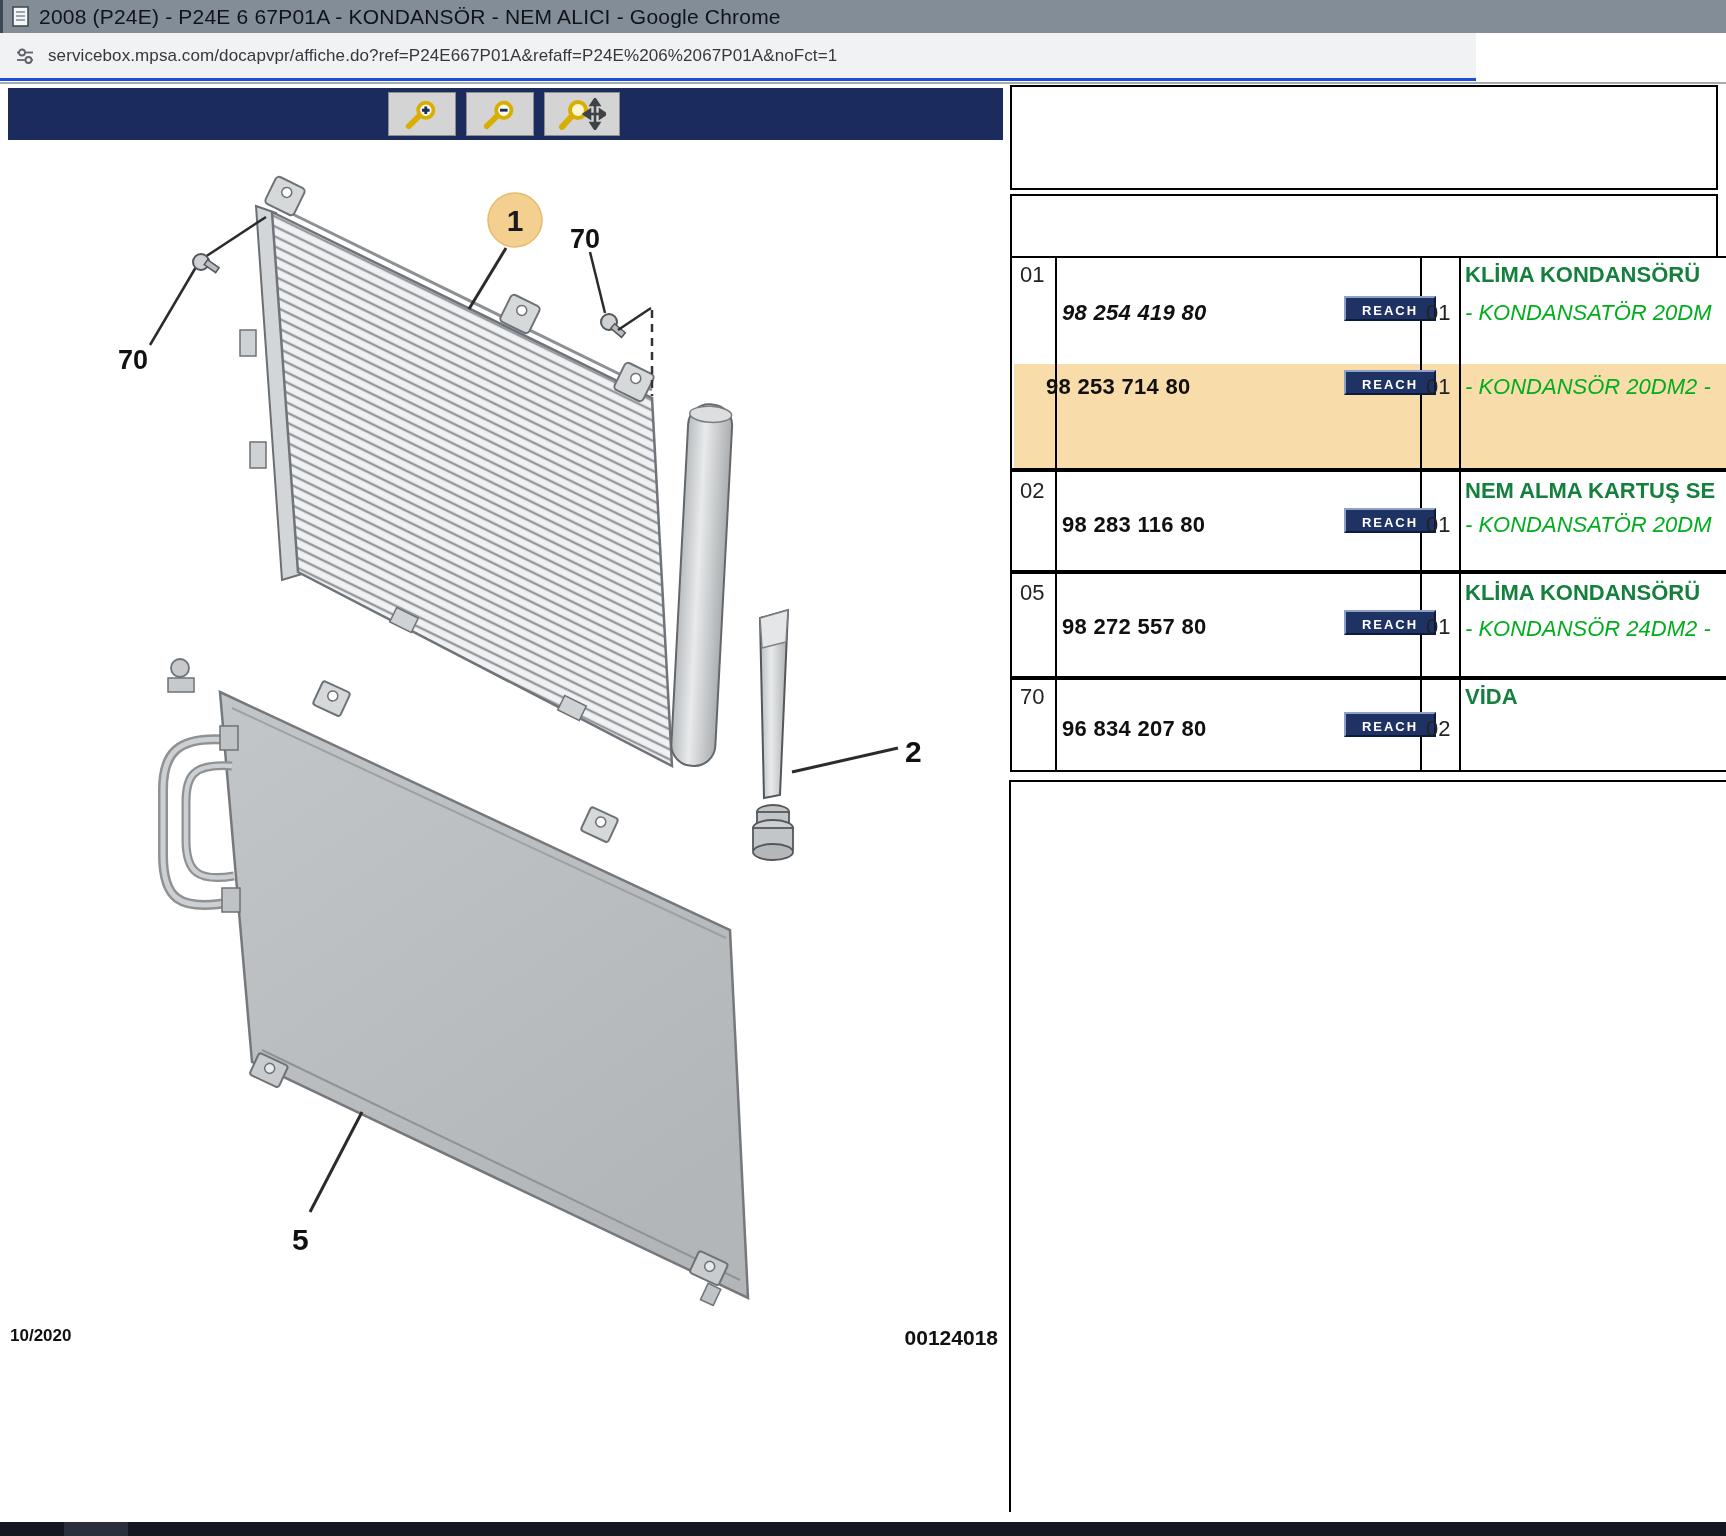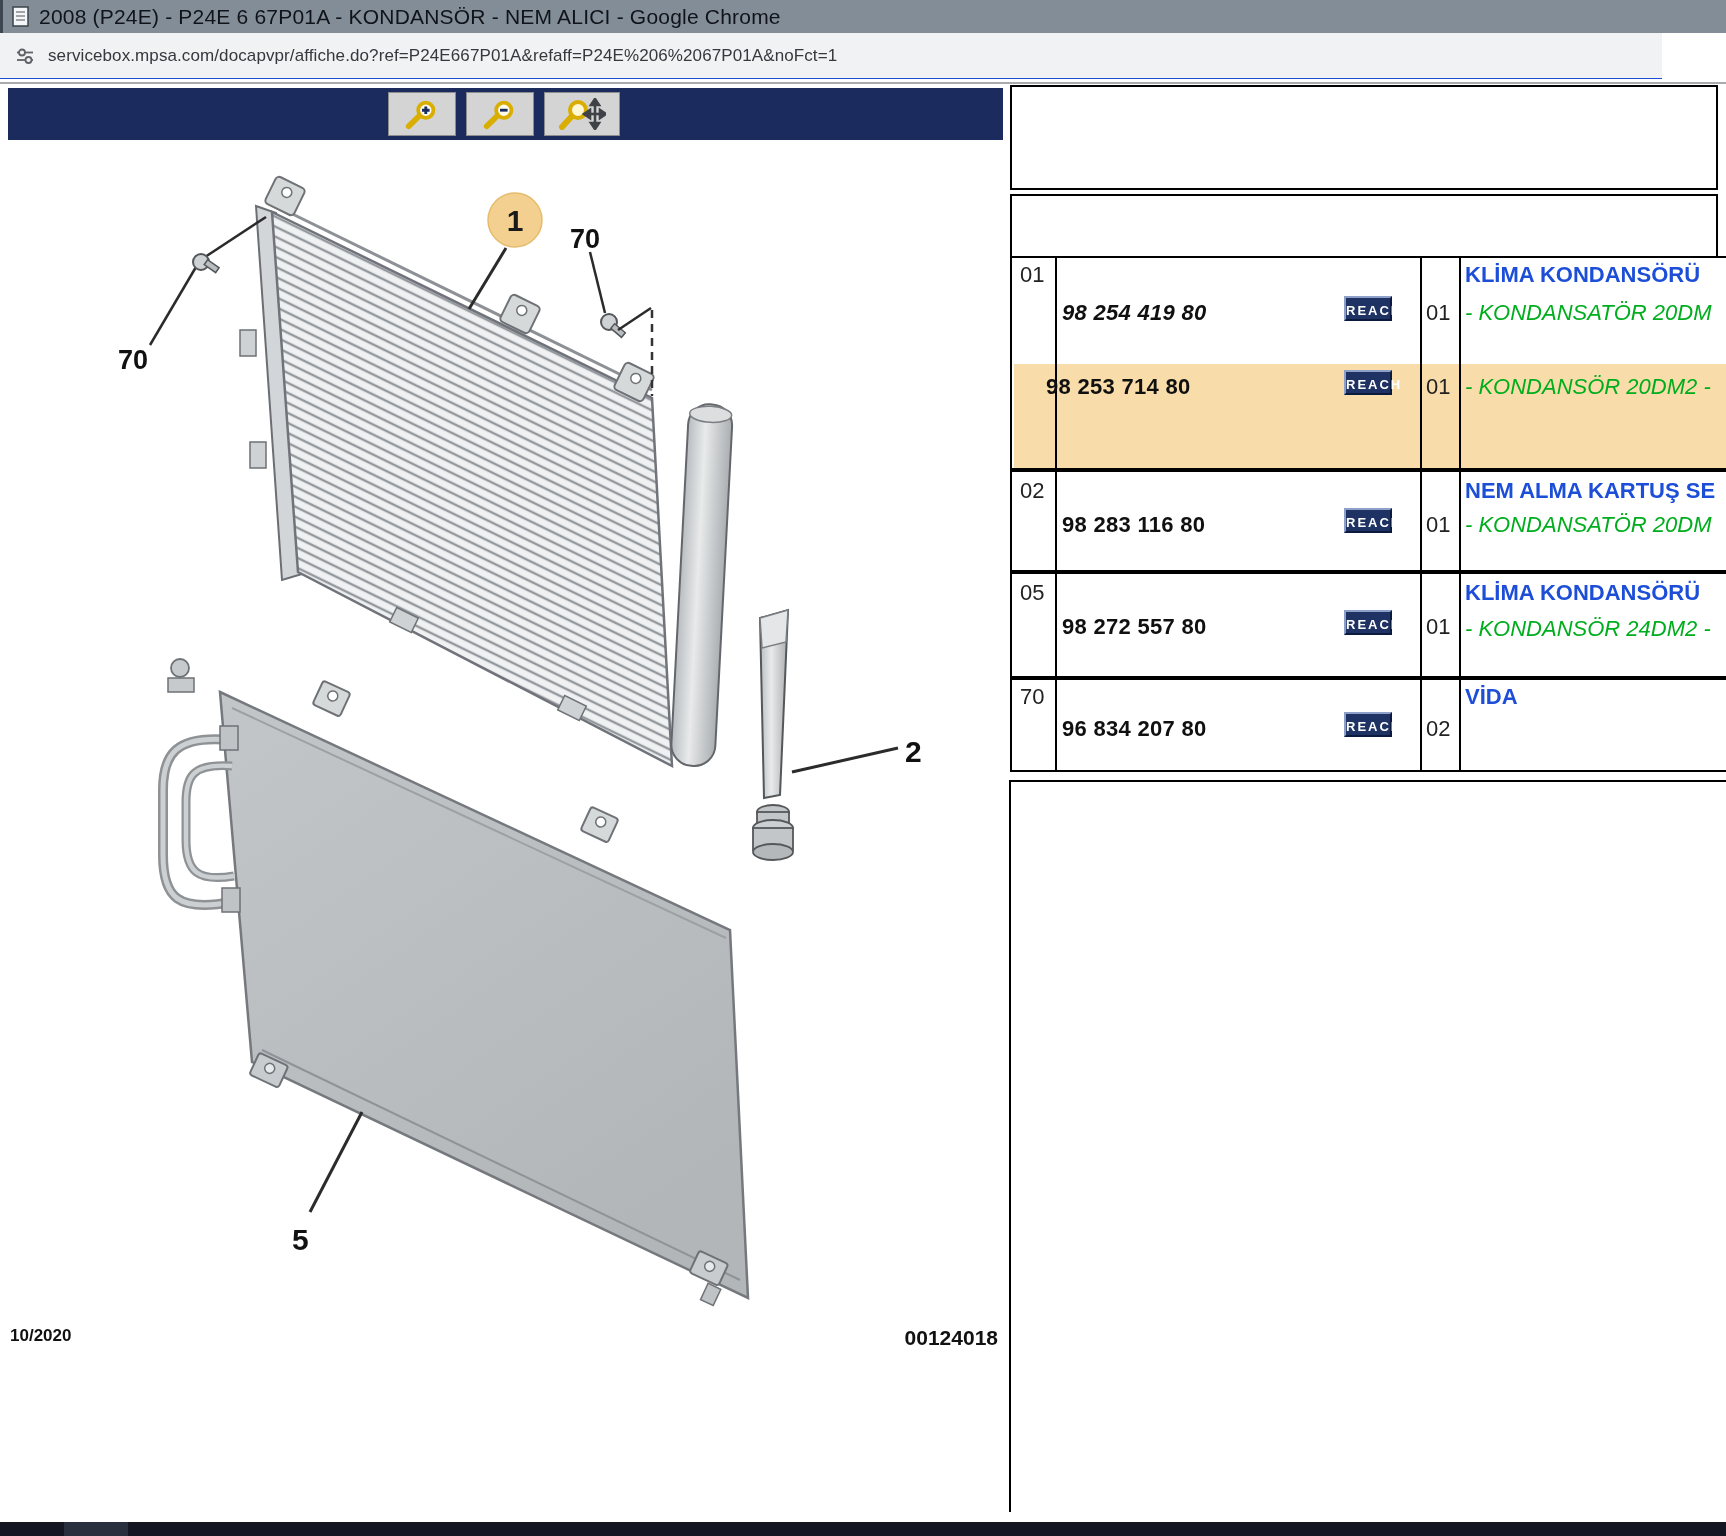--- a/index.html
+++ b/index.html
@@ -12,22 +12,22 @@
   .nowrap{white-space:nowrap;}
 
   
   .titlebar{
     left:0;top:0;width:1726px;height:33px;background:#828d97;
     border-left:3px solid #3c4752;display:flex;align-items:center;
   }
   .titlebar .doc-ic{margin:0 10px 0 9px;display:flex;}
   .title-text{font-size:21px;color:#10131a;letter-spacing:.2px;}
   .urlbar{
-    left:0;top:33px;width:1662px;height:45px;background:#f0f2f4;
-    border-bottom:1px solid #1d4ed8;display:flex;align-items:center;
+    left:0;top:33px;width:1476px;height:45px;background:#f0f2f4;
+    border-bottom:3px solid #1d4ed8;display:flex;align-items:center;
   }
   .urlbar .tune-ic{margin:0 12px 0 14px;display:flex;}
   .url-text{font-size:17px;color:#35383d;letter-spacing:.1px;}
   .content-topline{left:0;top:82px;width:1726px;height:2px;background:#a8abae;}
 
   
   .navbar{
     left:8px;top:88px;width:995px;height:52px;background:#1b2b5e;
     display:flex;align-items:center;
   }
@@ -48,24 +48,24 @@
   .hcode{font-size:30px;color:#000;line-height:46px;}
   .hcode b{font-weight:bold;}
 
   .pblock{left:1010px;width:760px;background:#fff;border:2px solid #000;box-sizing:border-box;}
   .pblock .col-div{position:absolute;top:0;bottom:0;width:2px;background:#000;}
   .cd1{left:43px;} .cd2{left:408px;} .cd3{left:447px;}
   .row-hl{position:absolute;left:2px;right:0;background:#f8ddaa;}
   .item-no{position:absolute;font-size:22px;color:#222;}
   .ref-no{position:absolute;font-size:22px;font-weight:bold;color:#101010;letter-spacing:.3px;}
   .qty{position:absolute;font-size:22px;color:#222;}
-  .d-title{position:absolute;font-size:22px;font-weight:bold;color:#1d4ed8;}
+  .d-title{position:absolute;font-size:22px;font-weight:bold;color:#15803d;}
   .d-green{position:absolute;font-size:22px;font-style:italic;color:#00ad1d;}
   .reach{
-    position:absolute;width:48px;height:25px;background:#1e3263;color:#fff;
+    position:absolute;width:92px;height:25px;background:#1e3263;color:#fff;
     font-size:13px;font-weight:bold;letter-spacing:2px;text-align:center;
     line-height:25px;border-style:solid;border-width:2px;
     border-color:#8fa0c8 #0c1a3e #0c1a3e #8fa0c8;box-sizing:border-box;
   }
   #footerbox{left:1009px;top:780px;width:717px;height:730px;
     border-left:2px solid #000;border-top:2px solid #000;}
 
   .bottombar{left:0;top:1522px;width:1726px;height:14px;background:#141721;}
   .bottombar-accent{left:64px;top:1522px;width:64px;height:14px;background:#2a2f3d;}
 </style>

